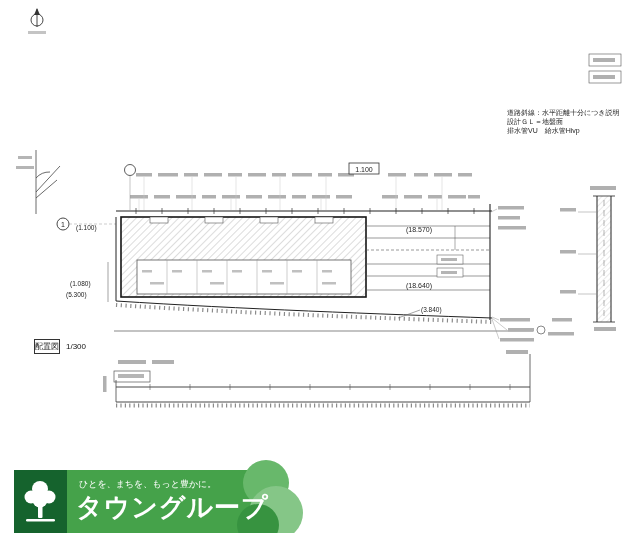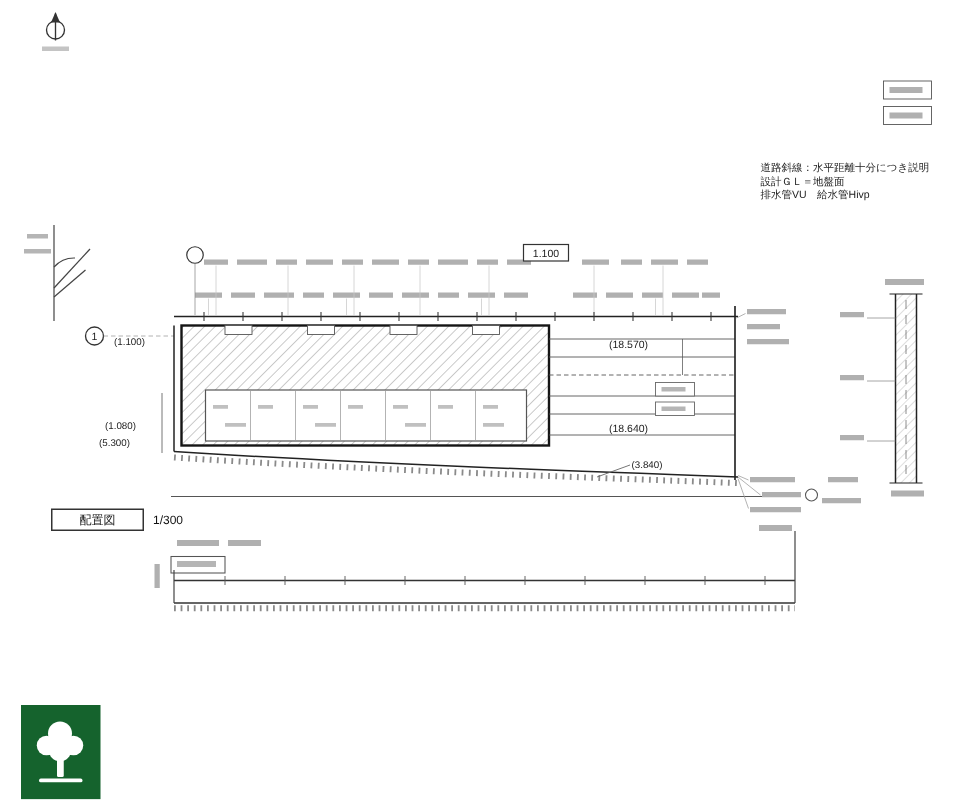--- a/index.html
+++ b/index.html
@@ -4,21 +4,21 @@
 <style>
   html,body{margin:0;padding:0;background:#fff;}
   .stage{position:relative;width:640px;height:533px;background:#ffffff;overflow:hidden;
          font-family:"Liberation Sans",sans-serif;}
   .plan-svg{position:absolute;left:0;top:0;}
   .plan-svg text{font-family:"Liberation Sans",sans-serif;fill:#1c1c1c;}
   .notes{position:absolute;left:507px;top:108px;font-size:7px;line-height:9px;color:#222;white-space:nowrap;}
   .notes span{display:block;}
   .plan-title{position:absolute;left:34px;top:339px;display:flex;align-items:center;gap:6px;
               font-size:8px;color:#111;}
-  .plan-title .box{border:1px solid #333;padding:1px 18px;background:#fff;}
+  .plan-title .box{border:1px solid #333;padding:1px 0;background:#fff;}
   
   .banner{position:absolute;left:0;top:470px;width:320px;height:63px;}
   .logo{position:absolute;left:14px;top:0;width:53px;height:63px;background:#15632d;}
   .band{position:absolute;left:67px;top:0;width:202px;height:63px;background:#45a24a;}
   .c{position:absolute;border-radius:50%;}
   .c1{width:46px;height:46px;right:-20px;top:-10px;background:#68b86b;}
   .c2{width:54px;height:54px;right:-34px;top:16px;background:#85c687;}
   .c3{width:42px;height:42px;right:-10px;top:34px;background:#379340;}
   .tagline{position:absolute;left:12px;top:8px;font-size:9px;color:#fff;white-space:nowrap;}
   .bname{position:absolute;left:9px;top:20px;font-size:26px;font-weight:bold;color:#fff;
@@ -298,15 +298,22 @@
         <g fill="#ffffff">
           <circle cx="26" cy="19" r="8"></circle>
           <circle cx="17" cy="27" r="6.5"></circle>
           <circle cx="35" cy="27" r="6.5"></circle>
           <circle cx="26" cy="30" r="7.5"></circle>
           <rect x="24" y="33" width="4.5" height="15" rx="1"></rect>
           <rect x="12" y="49" width="29" height="2.5" rx="1.25"></rect>
         </g>
       </svg>
     </div>
+    <div class="band">
+      <span class="c c1"></span>
+      <span class="c c2"></span>
+      <span class="c c3"></span>
+      <div class="tagline">ひとを、まちを、もっと豊かに。</div>
+      <div class="bname">タウングループ</div>
+    </div>
   </div>
 
 </div>
 
 </body></html>

